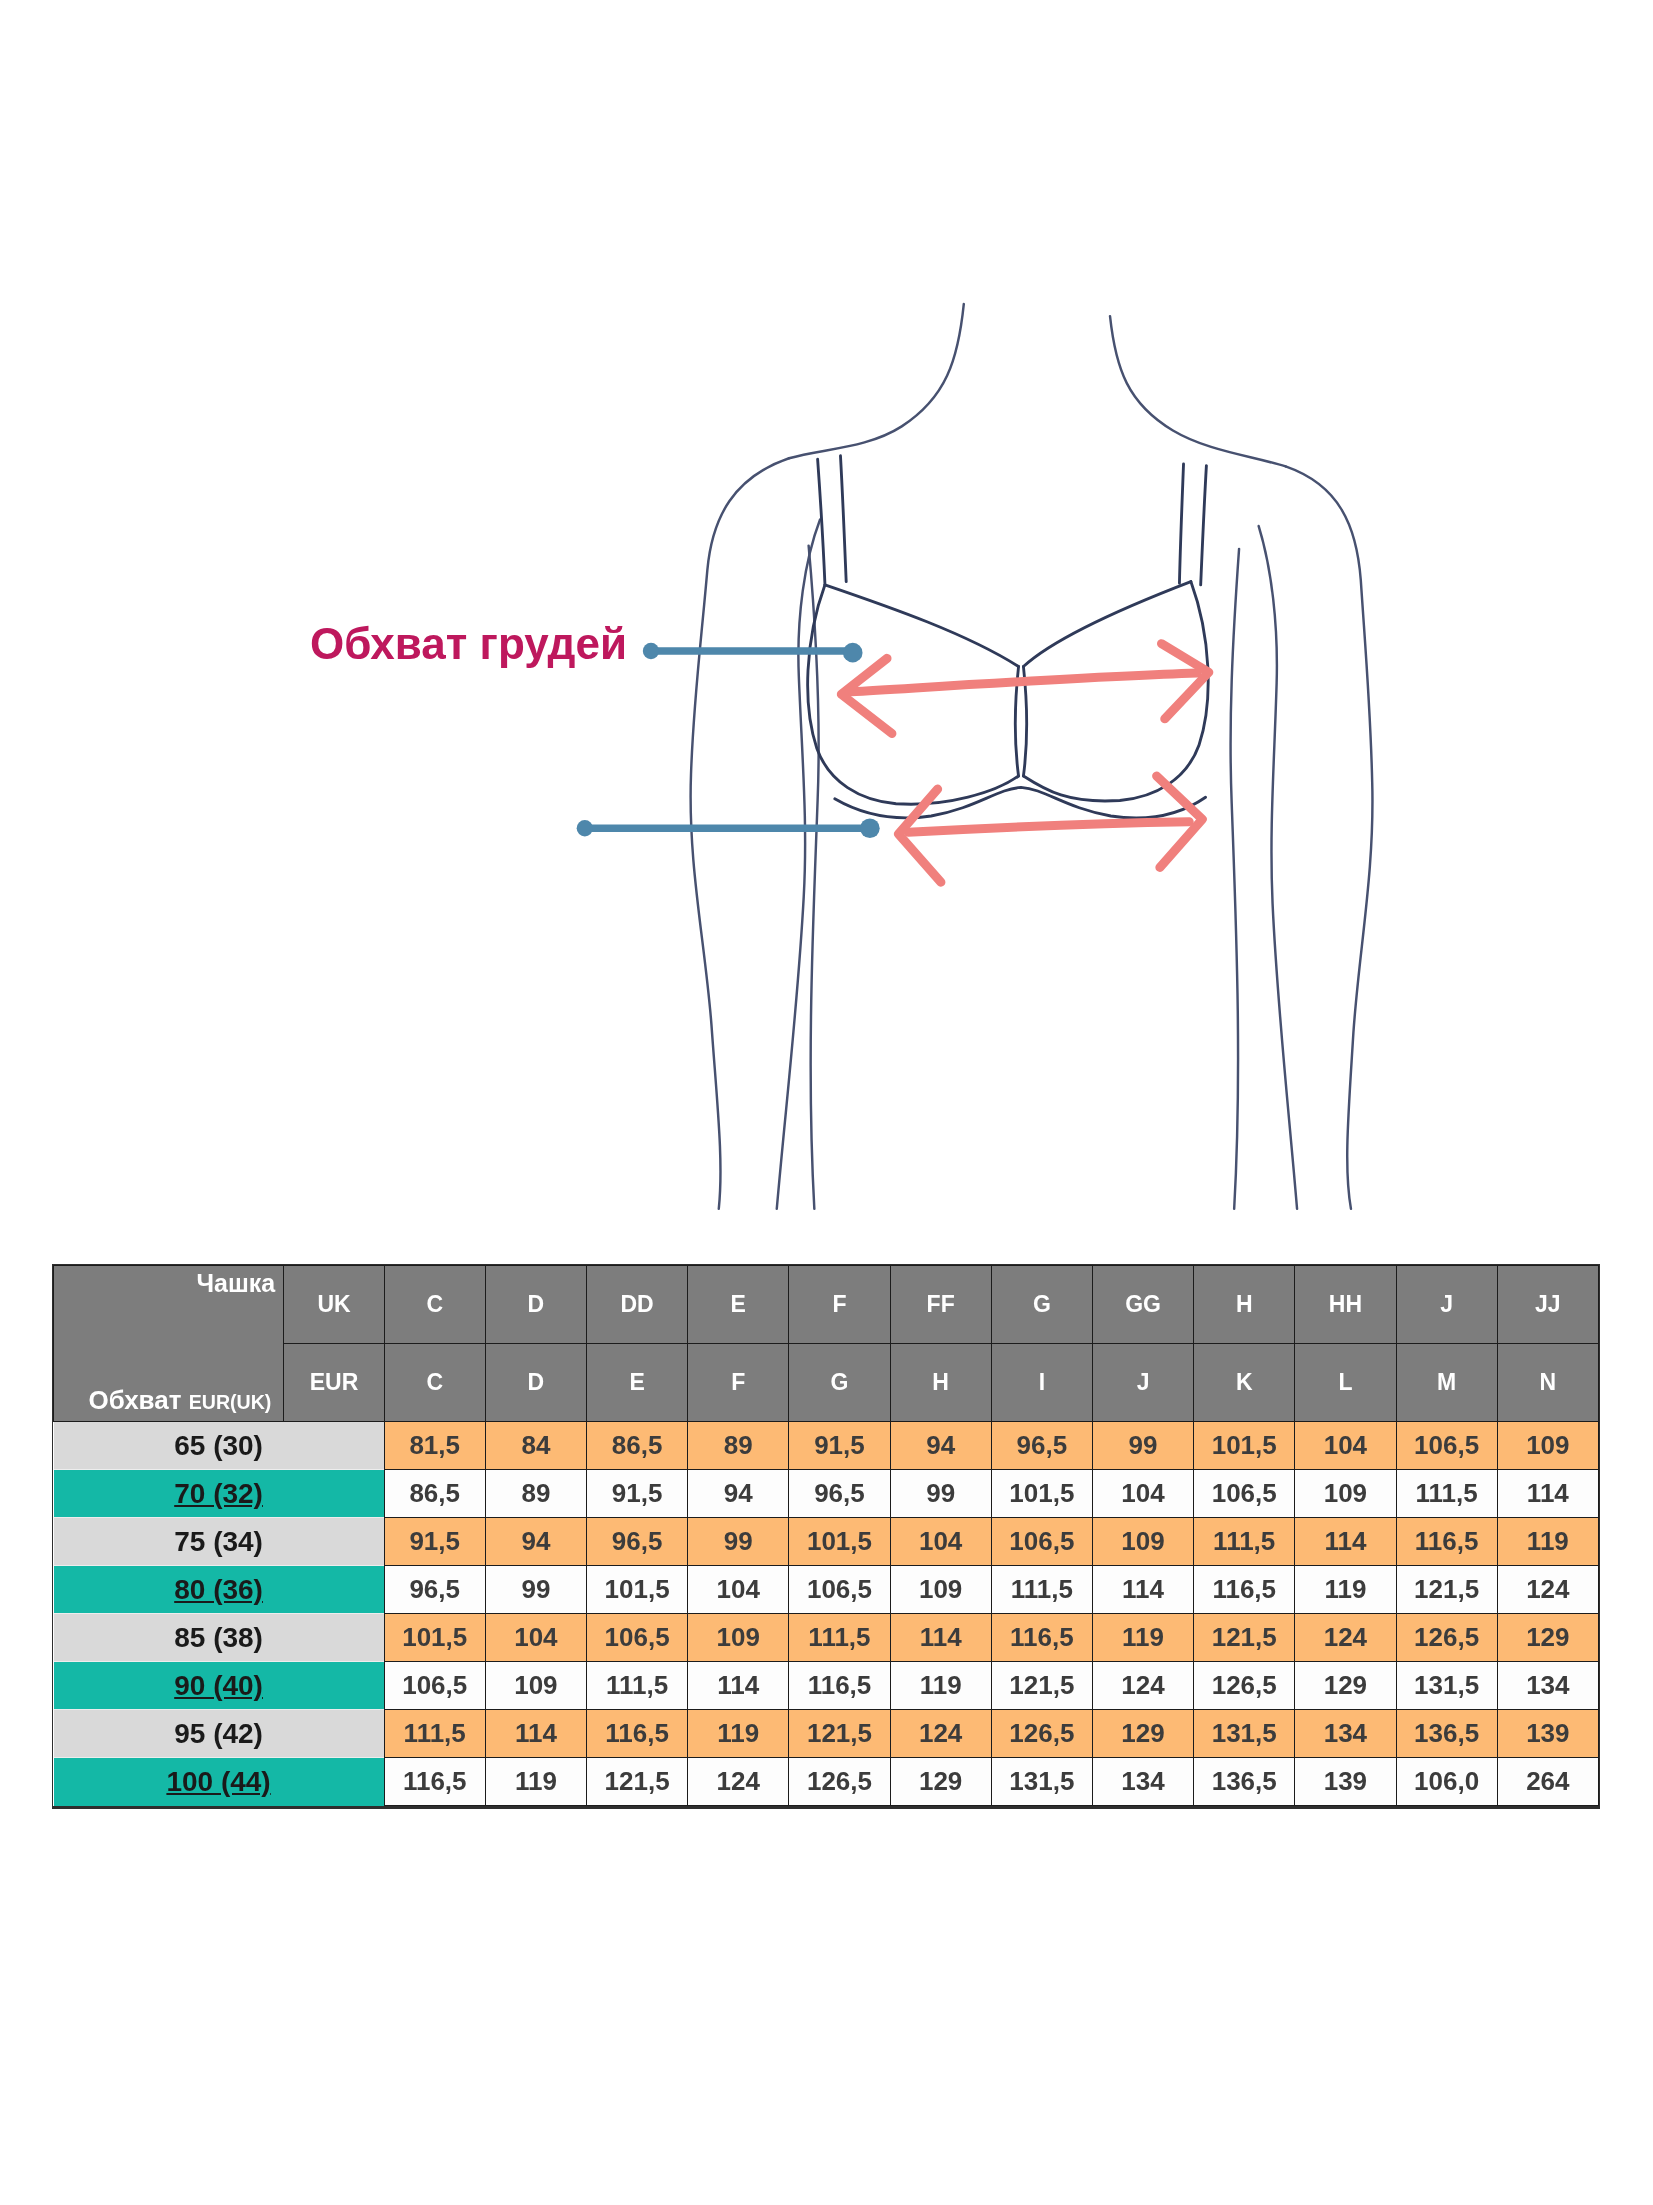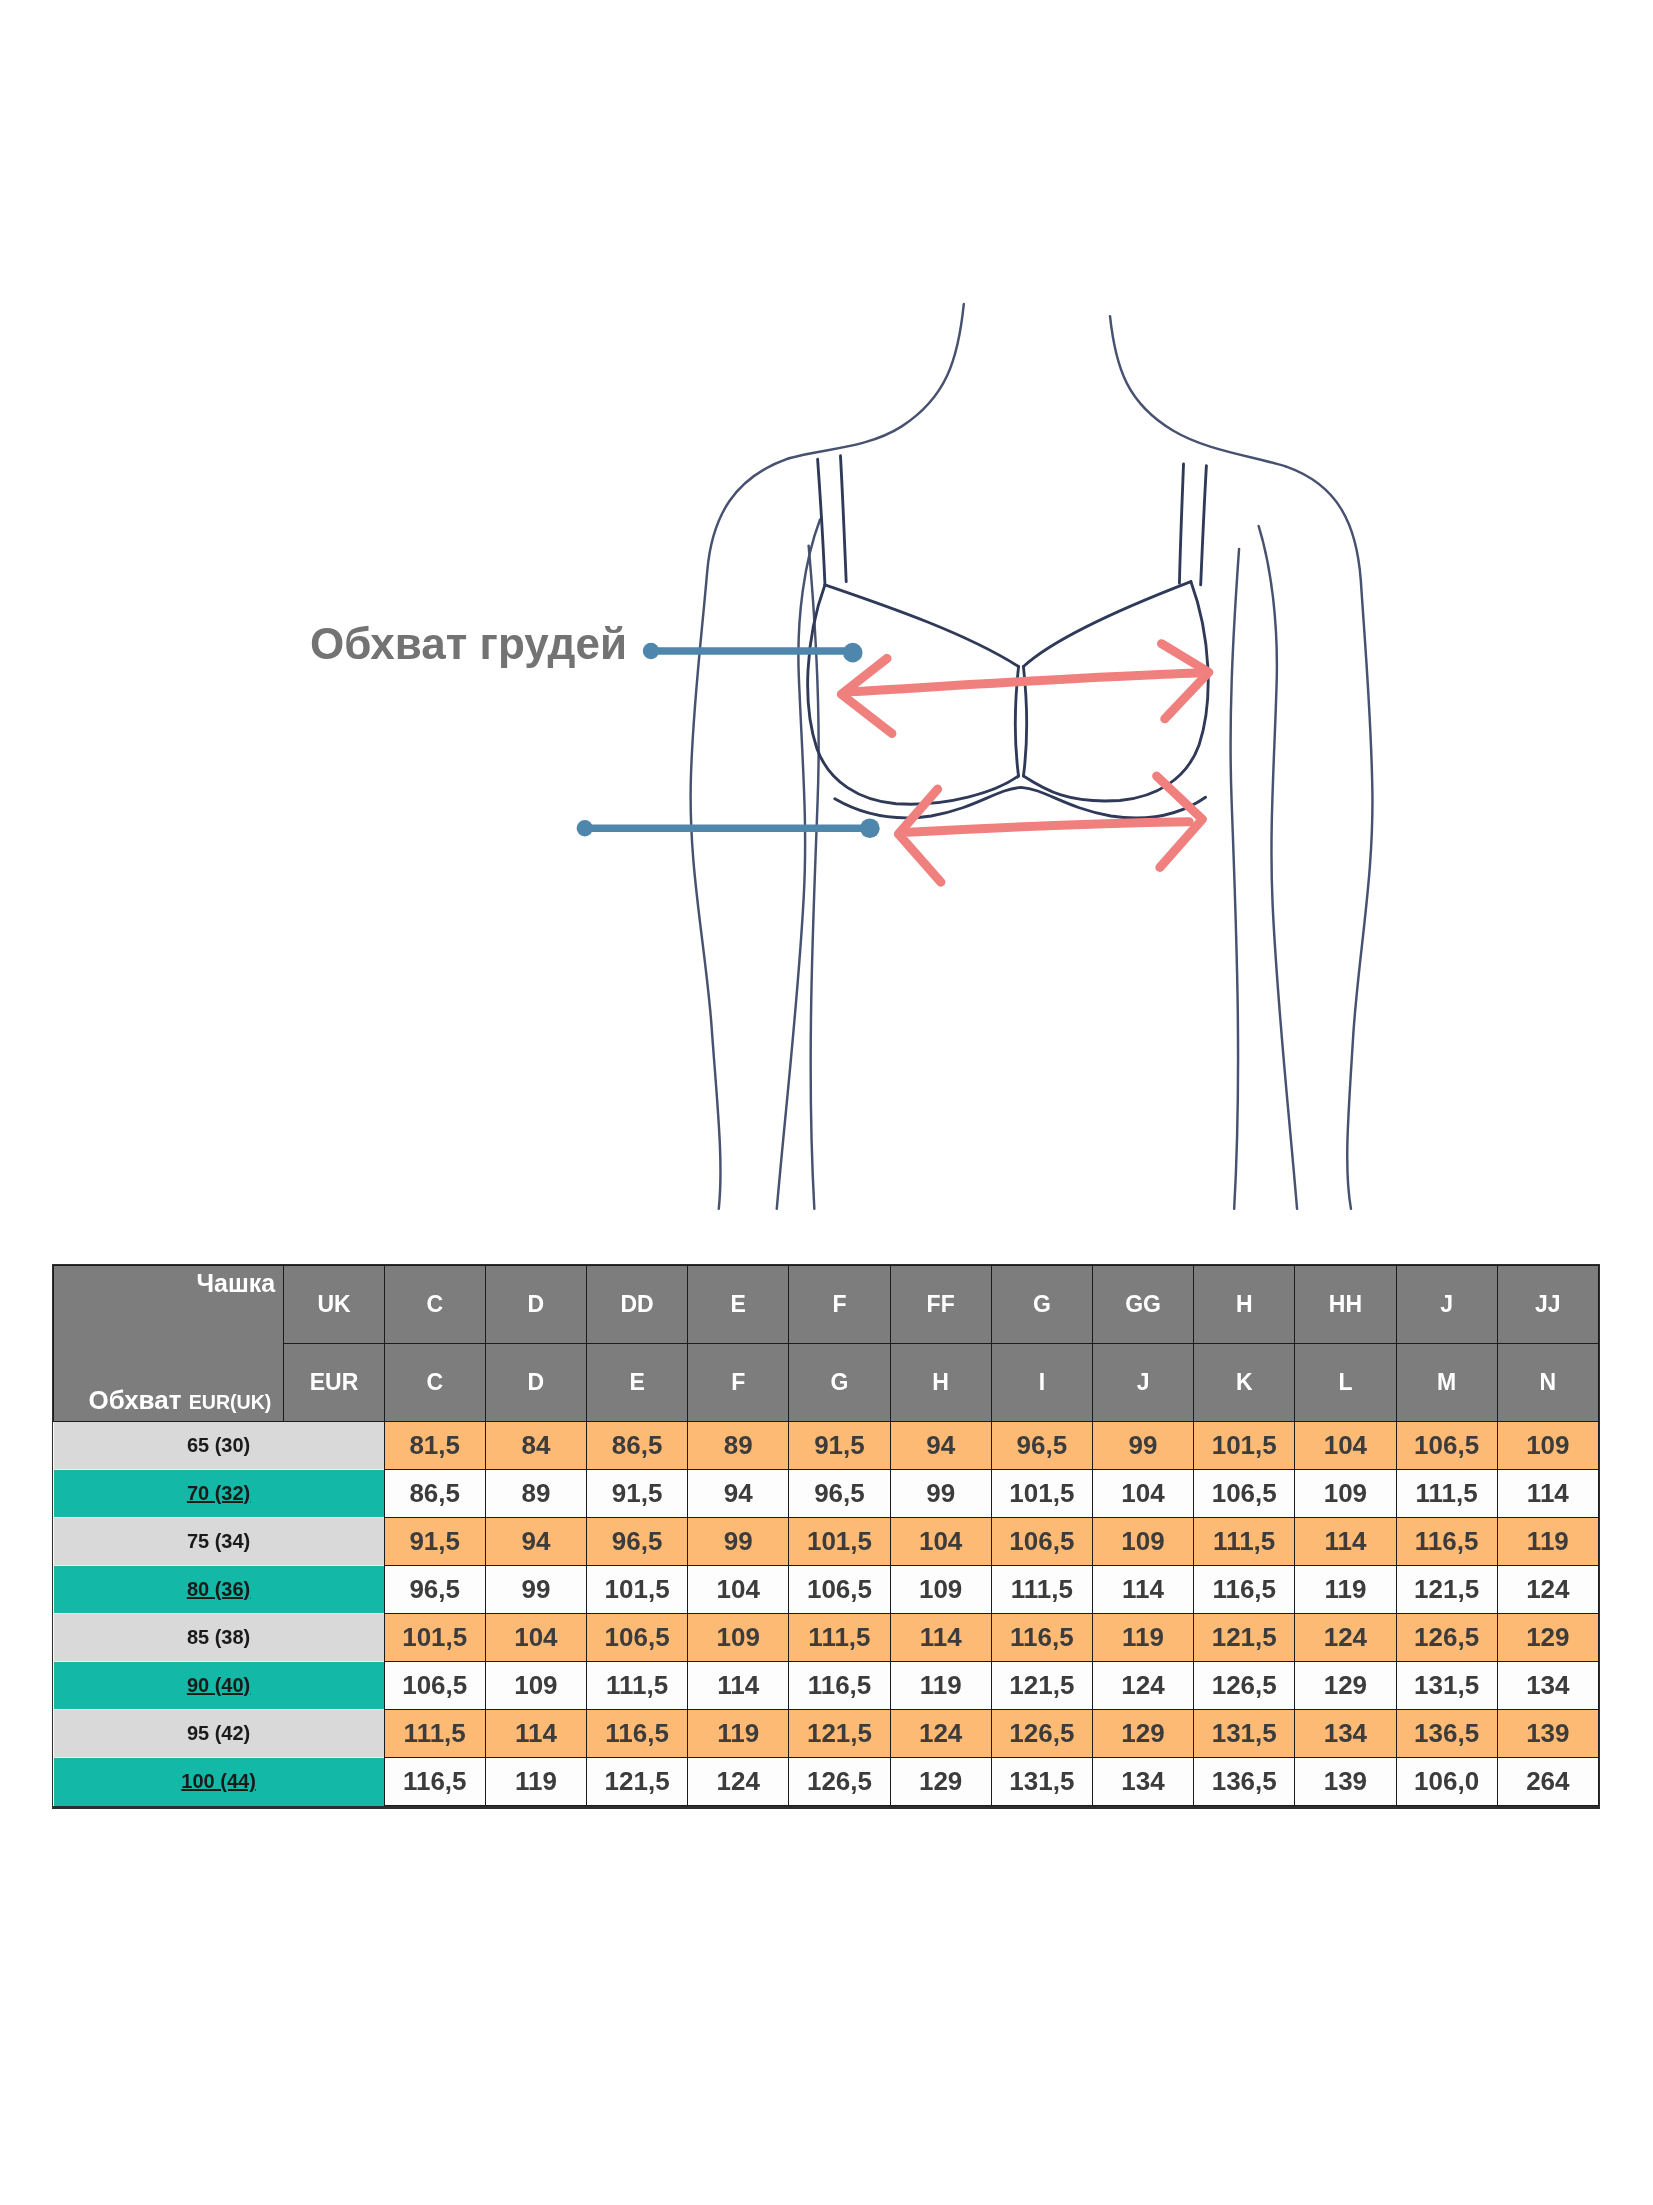--- a/index.html
+++ b/index.html
@@ -1,21 +1,21 @@
 <!DOCTYPE html>
 <html style="font-size:13px"><head>
 <meta charset="utf-8">
 <style>
   html,body{margin:0;padding:0;background:#ffffff;}
   .stage{position:relative;width:1654px;height:2205px;background:#ffffff;overflow:hidden;
          font-family:"Liberation Sans",sans-serif;}
 
   
   .fig-svg{position:absolute;left:0;top:0;}
-  .diag-label{position:absolute;color:#737373;font-size:44px;font-weight:600;
+  .diag-label{position:absolute;color:#be185d;font-size:44px;font-weight:600;
               white-space:nowrap;letter-spacing:0px;}
   .diag-label.bust{top:619px;right:1027px;}
   .diag-label.underbust{top:802px;right:1089px;}
 
   
   .table-wrap{position:absolute;left:52px;top:1264px;width:1546px;
               border:1.6px solid #2e2e2e;border-bottom-width:3.3px;background:#fff;}
   .tbl-title{height:59px;line-height:60px;background:#000;color:#fff;text-align:center;
              font-size:41px;font-weight:500;letter-spacing:-0.8px;}
   table.tbl{border-collapse:collapse;table-layout:fixed;width:1546px;}
@@ -28,21 +28,21 @@
 
   td.corner{position:relative;height:157px;
      background:linear-gradient(to bottom right,rgba(0,0,0,0) 49.5%,#1c1c1c 49.5%,#1c1c1c 50.6%,rgba(0,0,0,0) 50.6%),#7d7d7d;
      border:none;border-right:1.6px solid #1c1c1c;color:#fff;}
   .c-top{position:absolute;top:3.3px;right:8.2px;font-size:25px;font-weight:bold;}
   .c-bot{position:absolute;bottom:4.9px;left:6.5px;font-size:26px;font-weight:bold;margin-left:28px;}
   .c-sub{font-size:19.6px;}
 
   tr.data td{height:47px;border:1.6px solid #1c1c1c;font-weight:bold;color:#3c3c3c;font-size:26px;}
   tr.data td.sizecell{border-left:none;border-top:1.6px solid #ededed;border-bottom:none;
-                      color:#1a1a1a;font-size:20px;margin-left:42px;}
+                      color:#1a1a1a;font-size:28px;margin-left:42px;}
   tr.data.gray td{background:#fdba74;}
   tr.data.gray td.sizecell{background:#d9d9d9;}
   tr.data.white td{background:#fdfdfd;}
   tr.data.white td.sizecell{background:#14b8a6;text-decoration:underline;}
 </style>
 </head>
 <body>
 
 <div class="stage">
 

